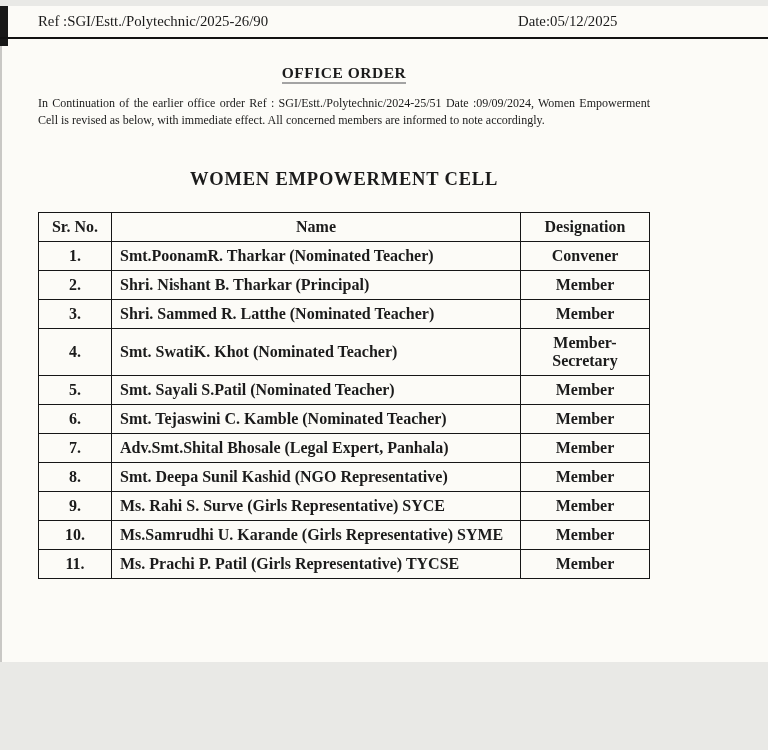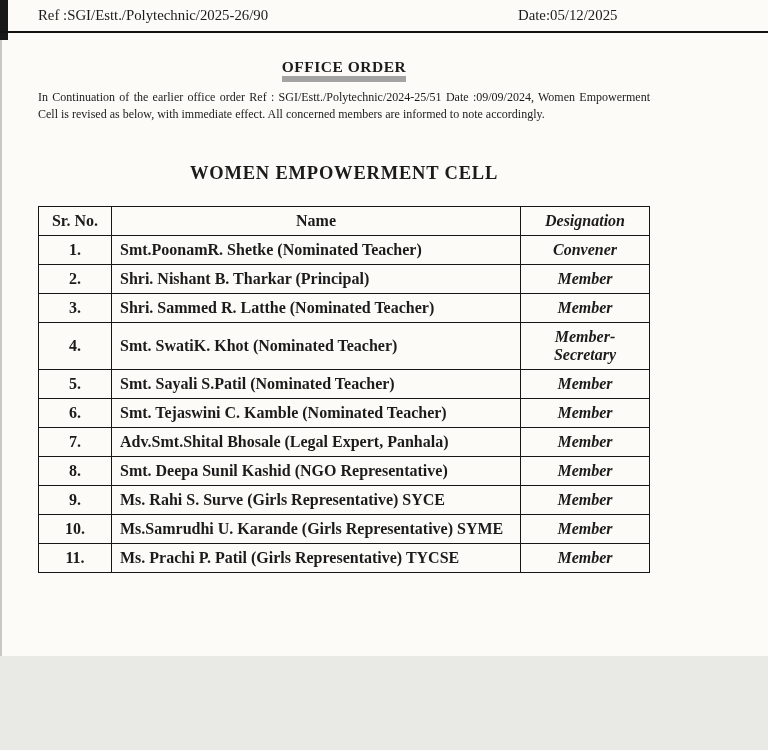--- a/index.html
+++ b/index.html
@@ -1,44 +1,44 @@
 <!DOCTYPE html>
 <html><head>
 <meta charset="utf-8">
 <style>
   html,body { margin:0; padding:0; background:#e9e9e6; }
   .page {
-    position:relative; width:768px; height:656px; margin:0 auto;
+    position:relative; width:768px; height:656px; margin:6px auto;
     background:#fcfbf7; overflow:hidden;
     font-family:"Liberation Serif", serif; color:#1b1b1b;
   }
   
   .edge-line { position:absolute; left:0; top:0; width:2px; height:100%; background:rgba(70,70,70,.28); }
   .corner-mark { position:absolute; left:0; top:0; width:8px; height:40px; background:#181818; }
   .header-row { position:absolute; top:7px; left:38px; right:0; height:24px; font-size:14.8px; }
   .header-ref { position:absolute; left:0; top:0; }
   .header-date { position:absolute; left:480px; top:0; }
   .header-line { position:absolute; top:31px; left:0; width:100%; height:2px; background:#121212; }
   .content { position:absolute; left:38px; top:46px; width:612px; }
   .office-order { text-align:center; margin-top:12px; }
   .office-order span {
     font-weight:bold; font-size:15.5px; letter-spacing:.5px;
-    border-bottom:6px solid #a3a3a3; padding-bottom:1px;
+    border-bottom:2px solid #a3a3a3; padding-bottom:1px;
   }
   .intro { margin-top:13px; font-size:12px; line-height:1.4; text-align:justify; }
   .cell-title { margin-top:40px; text-align:center; font-weight:bold; font-size:18.5px; letter-spacing:.8px; }
   table.members { margin-top:22px; width:100%; border-collapse:collapse; }
   .members th, .members td {
     border:1.6px solid #161616; font-weight:bold; font-size:16px;
     padding:5px 8px; vertical-align:middle;
   }
   .members th { text-align:center; padding:5px 8px; }
   .col-sr   { width:56px; text-align:center; }
   .col-name { text-align:left; padding-left:13px; }
-  .col-desig{ width:112px; text-align:center; padding-left:12px; padding-right:12px;font-style:italic; }
+  .col-desig{ width:112px; text-align:center; padding-left:12px; padding-right:12px; }
   
   .stamp {
     position:absolute; left:16px; top:645px; width:172px; height:172px;
     transform:rotate(-14deg); opacity:.88;
   }
   .stamp text { font-family:"Liberation Sans", sans-serif; font-weight:bold; }
   
   .signature { position:absolute; left:505px; top:692px; width:150px; height:46px; }
   .signature path { fill:none; stroke:#3d3d48; stroke-width:1.9; stroke-linecap:round; }
   .principal { position:absolute; left:553px; top:738px; font-weight:bold; font-size:13.5px;
@@ -69,21 +69,21 @@
       <thead>
         <tr>
           <th class="col-sr">Sr. No.</th>
           <th class="col-name" style="text-align:center;">Name</th>
           <th class="col-desig">Designation</th>
         </tr>
       </thead>
       <tbody id="members-tbody">
           <tr>
             <td class="col-sr">1.</td>
-            <td class="col-name">Smt.PoonamR. Shetke  (Nominated Teacher)</td>
+            <td class="col-name">Smt.PoonamR. Tharkar  (Nominated Teacher)</td>
             <td class="col-desig">Convener</td>
           </tr>
           <tr>
             <td class="col-sr">2.</td>
             <td class="col-name">Shri. Nishant B. Tharkar (Principal)</td>
             <td class="col-desig">Member</td>
           </tr>
           <tr>
             <td class="col-sr">3.</td>
             <td class="col-name">Shri. Sammed R. Latthe (Nominated Teacher)</td>

